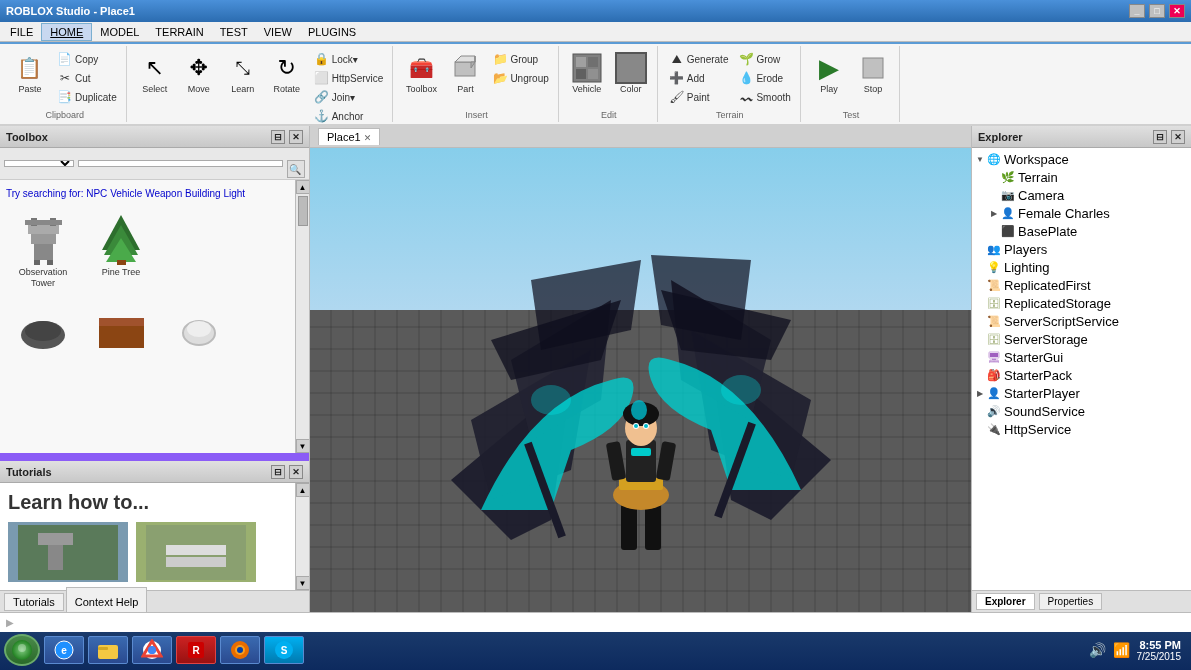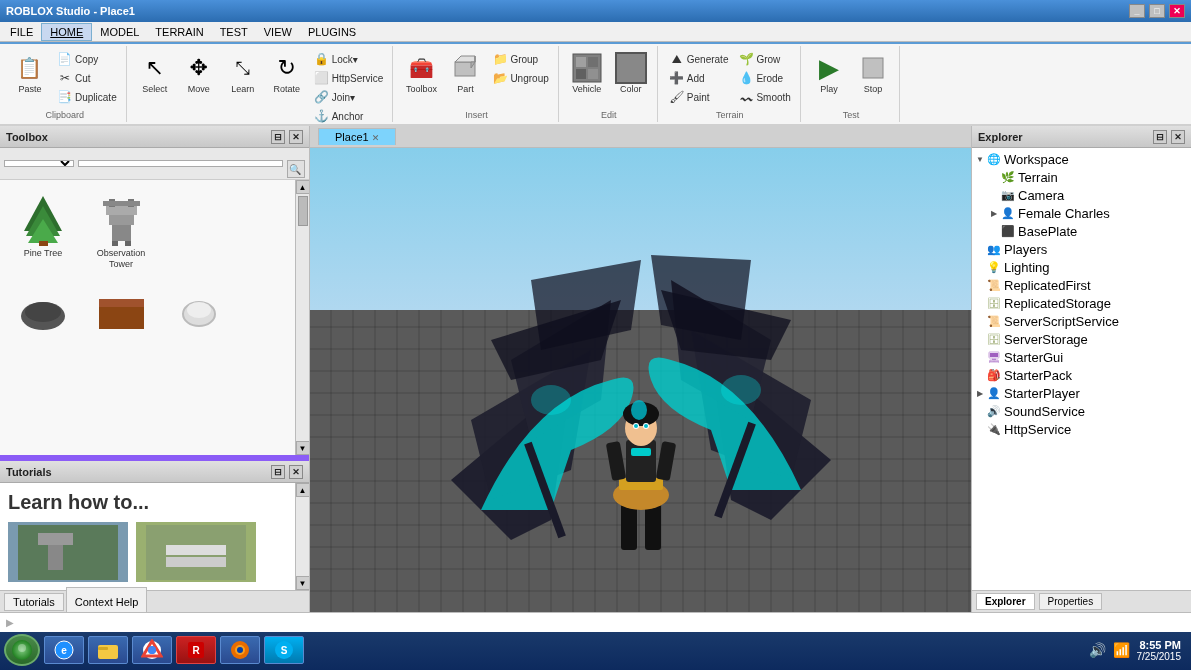--- a/index.html
+++ b/index.html
@@ -101,41 +101,41 @@
     .tool-icon { width: 60px; height: 60px; display: flex; align-items: center; justify-content: center; }
     .tool-label { font-size: 9px; text-align: center; color: #333; line-height: 1.2; }
 
     
     .scroll-stub { width: 14px; background: #e0e0e0; border-left: 1px solid #bbb; display: flex; flex-direction: column; align-items: center; }
     .scroll-arrow { width: 14px; height: 14px; background: #d0d0d0; border: 1px solid #aaa; display: flex; align-items: center; justify-content: center; font-size: 8px; cursor: pointer; }
     .scroll-track { flex: 1; background: #e8e8e8; width: 100%; }
     .scroll-thumb { width: 10px; height: 30px; background: #bbb; border: 1px solid #999; margin: 2px auto; cursor: pointer; }
 
     
-    #tutorials-section { flex: 1; display: flex; flex-direction: column; border-top: 6px solid #8b5cf6; }
+    #tutorials-section { flex: 1; display: flex; flex-direction: column; border-top: 8px solid #8b5cf6; }
     #tutorials-body { flex: 1; overflow-y: auto; padding: 8px; background: white; }
     #learn-title { font-size: 20px; font-weight: bold; color: #333; margin-bottom: 8px; }
     .tutorial-grid { display: flex; gap: 8px; flex-wrap: wrap; }
     .tutorial-item { width: 120px; display: flex; flex-direction: column; }
     .tutorial-thumb { width: 120px; height: 60px; background: #a0b0c0; display: flex; align-items: center; justify-content: center; overflow: hidden; }
     #tutorials-footer {
       height: 22px; background: #e0e0e0; border-top: 1px solid #bbb;
       display: flex; align-items: center; gap: 2px; padding: 0 4px;
     }
 
     
     #viewport {
       flex: 1; background: #3a3a3a; overflow: hidden; position: relative;
     }
     #viewport-tab {
       height: 22px; background: #d0d0d0; border-bottom: 1px solid #bbb;
       display: flex; align-items: center; padding: 0 8px; gap: 2px; font-size: 11px;
     }
     .viewport-tab-item {
-      padding: 2px 16px; background: #7dd3fc; border: 1px solid #bbb;
+      padding: 2px 8px; background: #ffffff; border: 1px solid #bbb;
       border-bottom: none; cursor: pointer; font-size: 11px; text-align: center;
     }
     .viewport-tab-close { font-size: 9px; cursor: pointer; color: #666; }
     #canvas {
       width: 100%; height: calc(100% - 22px); background: #5a7a5a; position: relative; overflow: hidden;
     }
     
     #sky { position: absolute; top: 0; left: 0; right: 0; height: 35%; background: linear-gradient(to bottom, #87ceeb, #b0d8f0); }
     
     #ground { position: absolute; bottom: 0; left: 0; right: 0; height: 65%; background: #4a4a4a; }
@@ -426,48 +426,60 @@
           <option>Decals</option>
           <option>Audio</option>
           <option>Meshes</option>
         </select>
         <input id="search-input" type="text" style="">
         <div id="search-btn">🔍</div>
       </div>
       <div style="display:flex; flex:1; overflow:hidden;">
         <div id="toolbox-body" style="flex:1; overflow-y:hidden; background:#f8f8f8;">
 
+          <div id="suggestion-row">
+            <span>Try searching for: </span>
+            <span>NPC</span>
+            <span> </span>
+            <span>Vehicle</span>
+            <span> </span>
+            <span>Weapon</span>
+            <span> </span>
+            <span>Building</span>
+            <span> </span>
+            <span>Light</span>
+          </div>
           <div class="tool-grid">
-
-            <div class="tool-item">
-              <div class="tool-icon">
-                <svg width="55" height="55" viewBox="0 0 55 55">
-                  <polygon points="27,5 8,40 46,40" fill="#2d6e2d"></polygon>
-                  <polygon points="27,15 10,45 44,45" fill="#3a8a3a"></polygon>
-                  <polygon points="27,28 12,52 42,52" fill="#4aaa4a"></polygon>
-                  <rect x="23" y="50" width="9" height="5" fill="#8B4513"></rect>
-                </svg>
-              </div>
-              <div class="tool-label">Pine Tree</div>
-            </div>
 
             <div class="tool-item">
               <div class="tool-icon">
                 <svg width="55" height="55" viewBox="0 0 55 55">
                   <rect x="18" y="30" width="19" height="20" fill="#888"></rect>
                   <rect x="15" y="22" width="25" height="12" fill="#999"></rect>
                   <rect x="12" y="14" width="31" height="10" fill="#aaa"></rect>
                   <rect x="15" y="8" width="6" height="8" fill="#777"></rect>
                   <rect x="34" y="8" width="6" height="8" fill="#777"></rect>
                   <rect x="9" y="10" width="37" height="5" fill="#888"></rect>
                   <rect x="18" y="50" width="6" height="5" fill="#666"></rect>
                   <rect x="31" y="50" width="6" height="5" fill="#666"></rect>
                 </svg>
               </div>
               <div class="tool-label">Observation Tower</div>
+            </div>
+
+            <div class="tool-item">
+              <div class="tool-icon">
+                <svg width="55" height="55" viewBox="0 0 55 55">
+                  <polygon points="27,5 8,40 46,40" fill="#2d6e2d"></polygon>
+                  <polygon points="27,15 10,45 44,45" fill="#3a8a3a"></polygon>
+                  <polygon points="27,28 12,52 42,52" fill="#4aaa4a"></polygon>
+                  <rect x="23" y="50" width="9" height="5" fill="#8B4513"></rect>
+                </svg>
+              </div>
+              <div class="tool-label">Pine Tree</div>
             </div>
 
           </div>
 
           <div class="tool-grid" style="margin-top:4px;">
             <div class="tool-item">
               <div class="tool-icon">
                 <svg width="55" height="55" viewBox="0 0 55 55">
                   <ellipse cx="27" cy="32" rx="22" ry="14" fill="#555"></ellipse>
                   <ellipse cx="27" cy="28" rx="18" ry="10" fill="#444"></ellipse>

